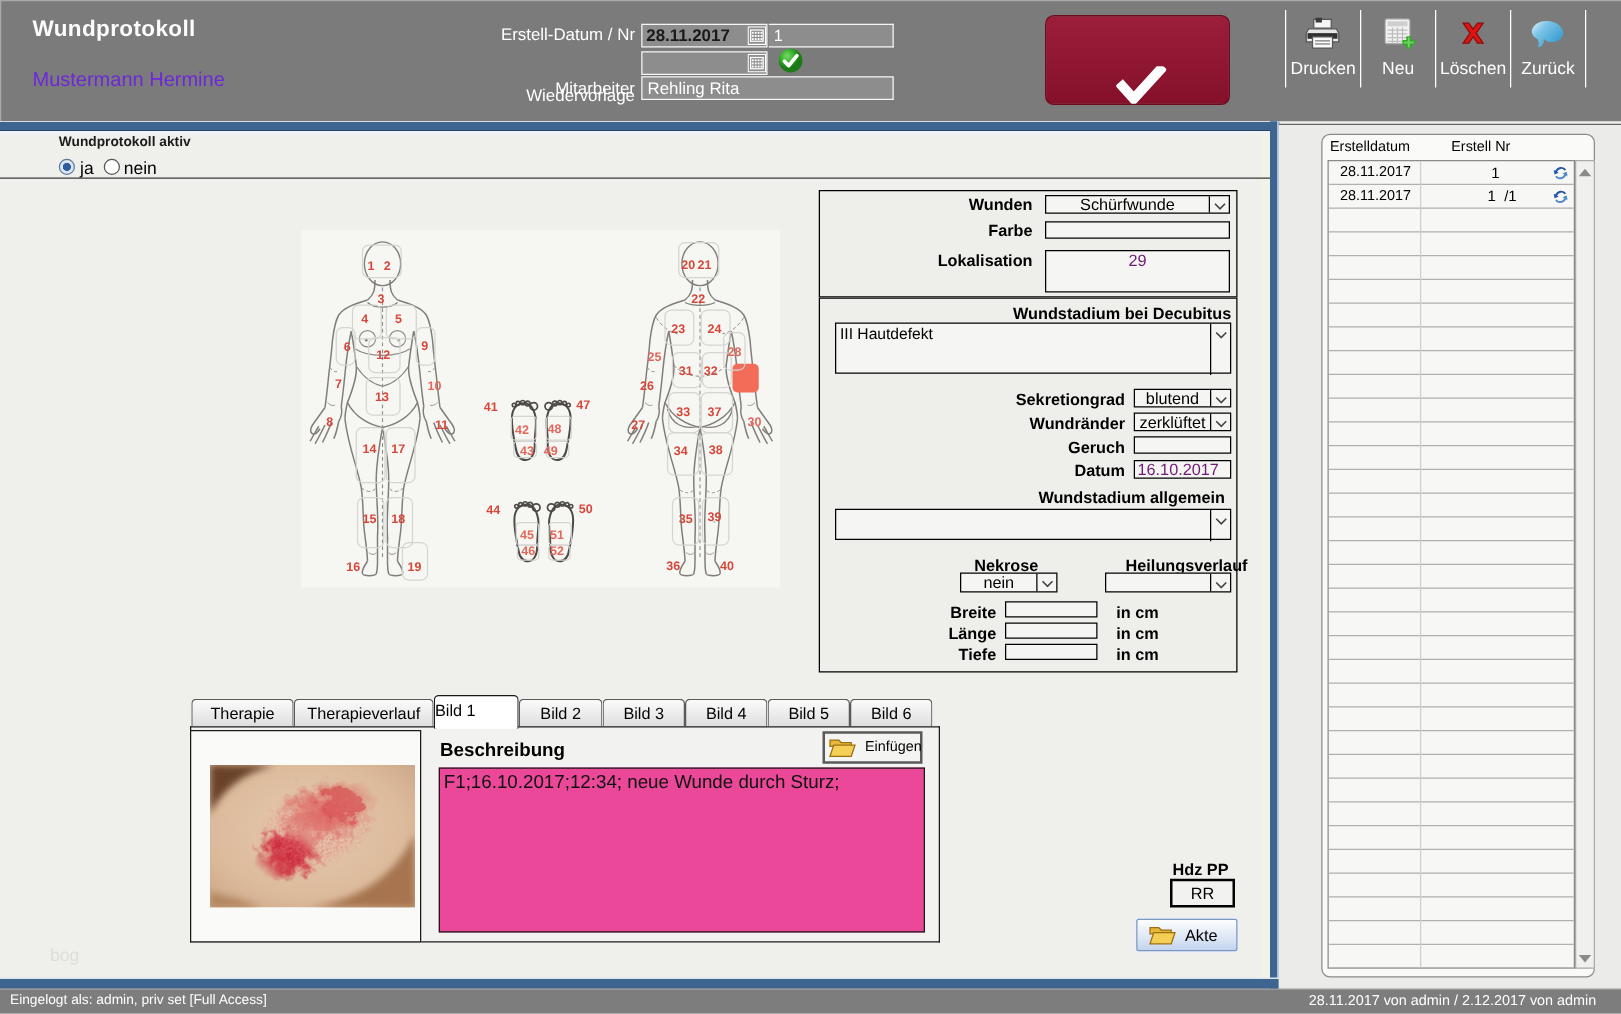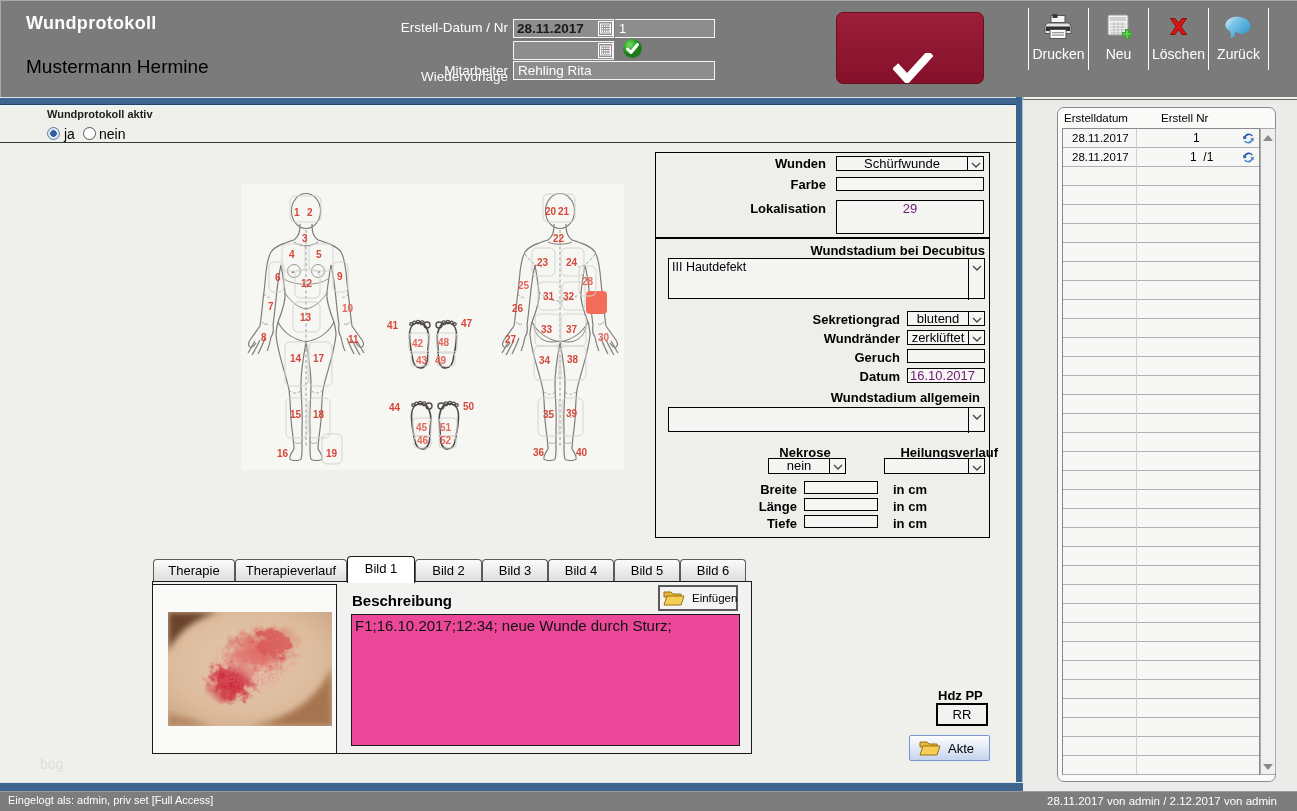--- a/index.html
+++ b/index.html
@@ -3,21 +3,21 @@
 <meta charset="utf-8">
 <style>
   * { margin:0; padding:0; box-sizing:border-box; }
   html,body { width:1297px; height:811px; overflow:hidden; }
   body { font-family:"Liberation Sans", sans-serif; position:relative; background:#eff0ec; }
   .abs { position:absolute; }
 
   
   #header { left:0; top:0; width:1297px; height:97px; background:#7b7b7b; border-top:1px solid #a8a8a8; border-left:1px solid #a8a8a8; }
   #title { left:26px; top:13px; color:#fcfcfc; font-size:18px; font-weight:bold; letter-spacing:0.3px; }
-  #subtitle { left:26px; top:56px; color:#000000; font-size:19px; }
+  #subtitle { left:26px; top:56px; color:#6d28d9; font-size:16px; }
   .hlabel { color:#fff; font-size:13.5px; text-align:right; width:120px; }
   .hfield { background:#8d8d8d; border:1px solid #f5f5f5; color:#fff; font-size:13px; }
 
   
   #topbar { left:0; top:97px; width:1023px; height:10px; background:linear-gradient(180deg,#e2e2e2 0 1px,#3d6590 1px 7px,#22456a 7px 8px,#eef2f8 8px 10px); }
   #rightbar { left:1016px; top:97px; width:8px; height:694px; background:linear-gradient(90deg,#3d6590 0 6px,#a8bed6 6px 8px); }
   #botbar { left:0; top:782px; width:1023px; height:9px; background:linear-gradient(180deg,#dde5ee 0 1px,#3d6590 1px 9px); }
   #main { left:0; top:107px; width:1016px; height:676px; background:#eff0ec; }
   #sidearea { left:1023px; top:99px; width:274px; height:692px; background:#ebebe9; border-top:1px solid #666; }
 
@@ -34,21 +34,21 @@
   #fbox1 { left:655px; top:152px; width:335px; height:86px; }
   #fbox2 { left:655px; top:238px; width:335px; height:300px; }
   .flabel { position:absolute; font-size:13px; font-weight:bold; color:#000; text-align:right; }
   .finput { position:absolute; background:#f5f5f3; border:1px solid #000; font-size:13px; color:#701a75; }
   .combo { position:absolute; background:#f5f5f3; border:1px solid #000; font-size:13px; padding-right:16px; }
   .combo .arr { position:absolute; right:0; top:0; bottom:0; width:16px; border-left:1px solid #000; text-align:center; color:#333; }
   .arr svg { margin-top:2px; }
 
   
   .tab { position:absolute; top:559px; height:22px; border:1px solid #5a5a5a; border-bottom:none; border-radius:4px 4px 0 0; background:linear-gradient(#fbfbfb, #dedede); font-size:13px; color:#000; text-align:center; line-height:21px; }
-  #tabactive { top:556px; height:27px; background:#fff; border:1px solid #1a1a1a; border-bottom:none; z-index:5; font-size:13px; text-align:center; line-height:23px; border-radius:4px 4px 0 0; }
+  #tabactive { top:556px; height:27px; background:#fff; border:1px solid #1a1a1a; border-bottom:none; z-index:5; font-size:13px; line-height:23px; border-radius:4px 4px 0 0; }
   #tabline { left:152px; top:581px; width:600px; height:1px; background:#1a1a1a; }
   #tabcontent-border { left:152px; top:581px; width:600px; height:173px; border:1px solid #1a1a1a; border-top:none; background:#f2f3f0; }
   #photopanel { left:152px; top:584px; width:185px; height:170px; background:#fafaf8; border:1px solid #1a1a1a; }
   #beschr { left:352px; top:592px; font-size:15px; font-weight:bold; }
   #einfbtn { left:658px; top:585px; width:80px; height:26px; background:#f4f4f2; border:2px solid #5a5a5a; font-size:12.5px; }
   #textarea1 { left:351px; top:614px; width:389px; height:132px; background:#ec4899; border:1px solid #1a1a1a; font-size:15px; padding:2px 3px; color:#111; }
 
   
   #hdzpp { left:938px; top:688px; font-size:13px; font-weight:bold; }
   #rrbox { left:936px; top:703px; width:52px; height:23px; border:2px solid #000; background:#f2f3f0; text-align:center; font-size:13px; line-height:20px; }

